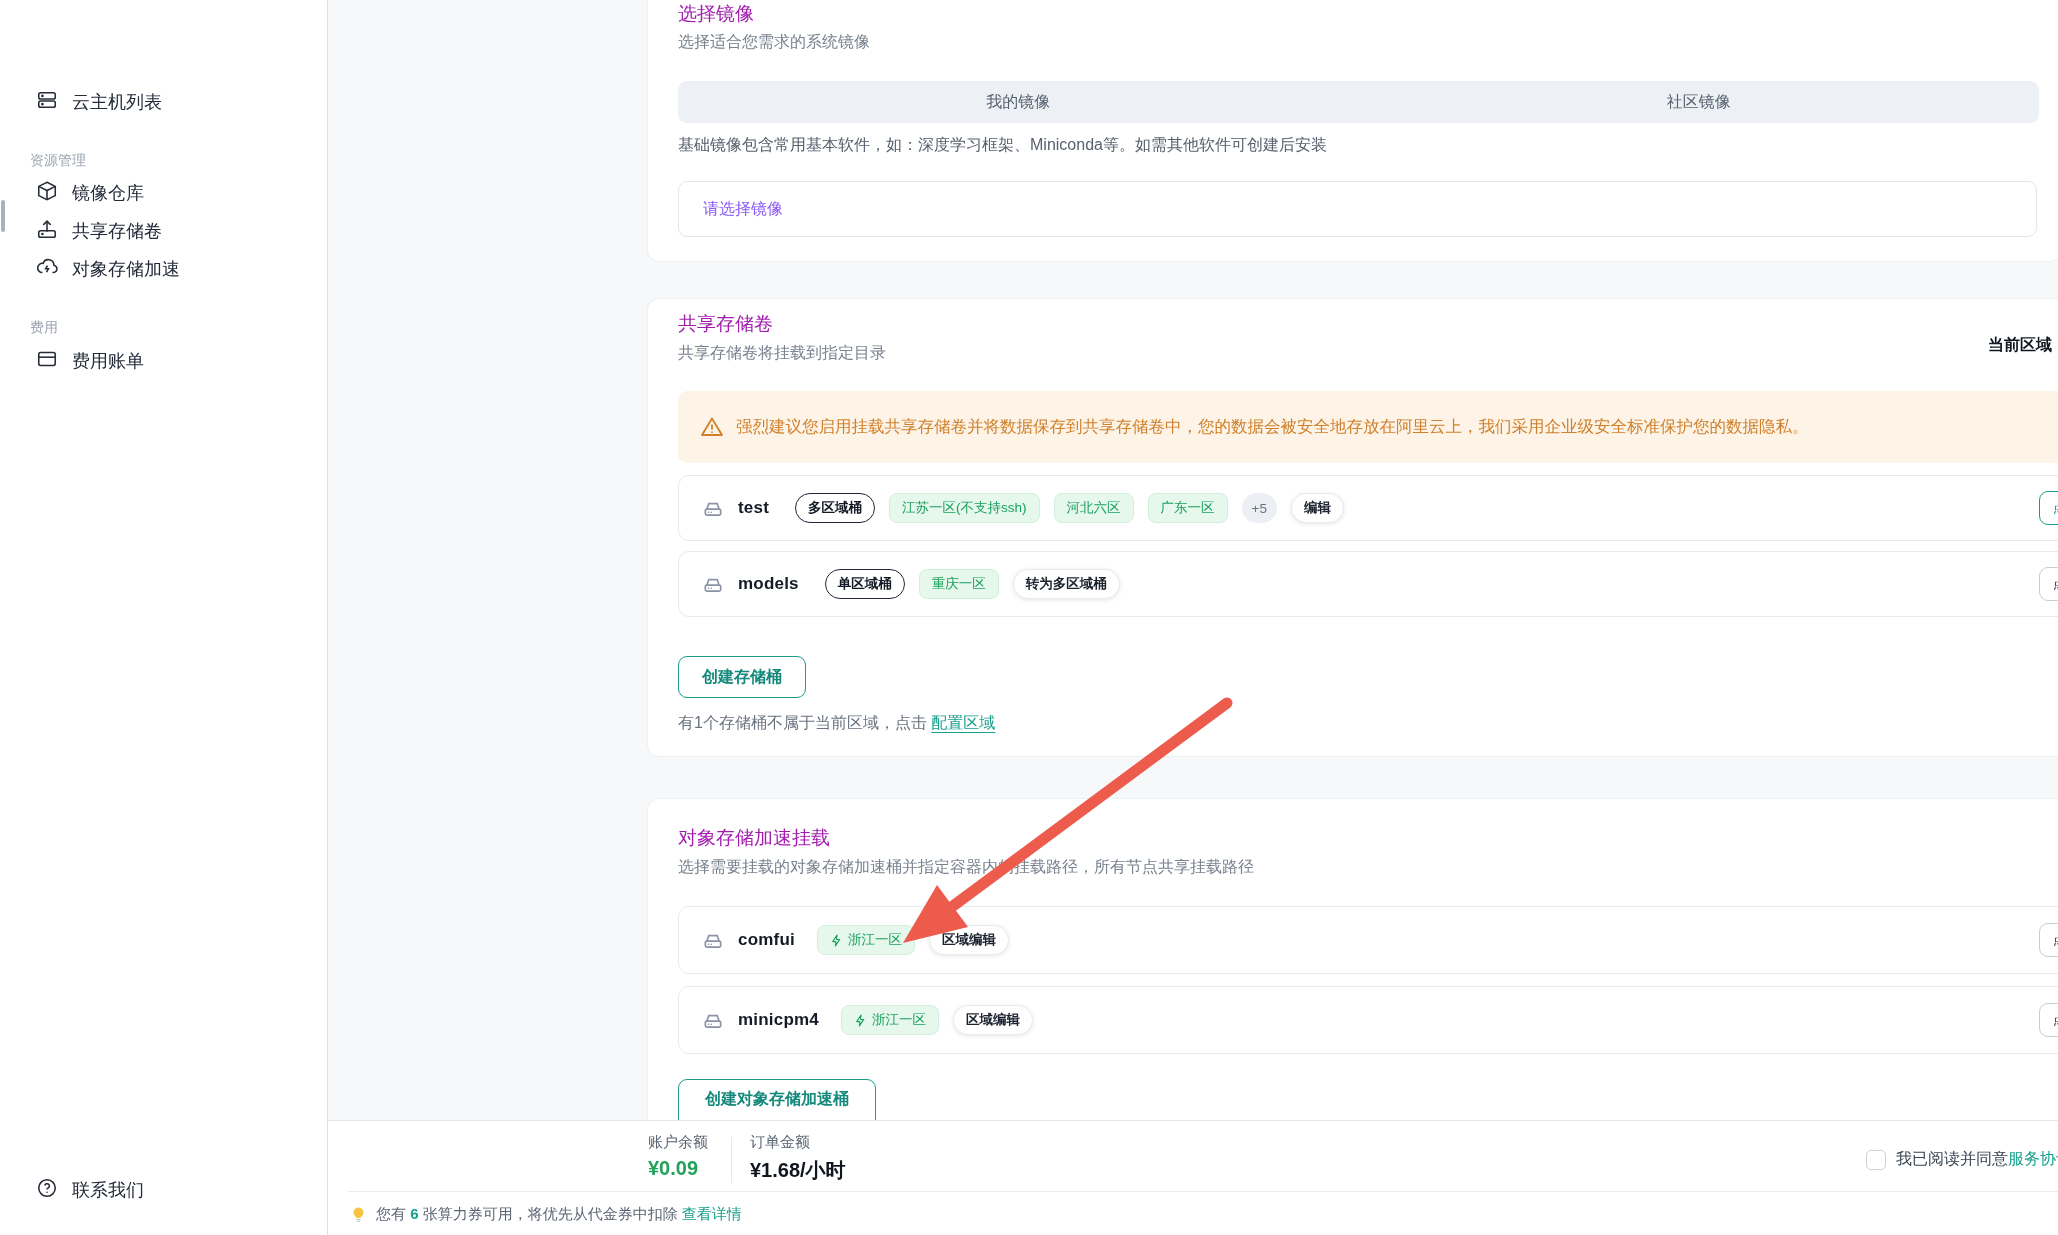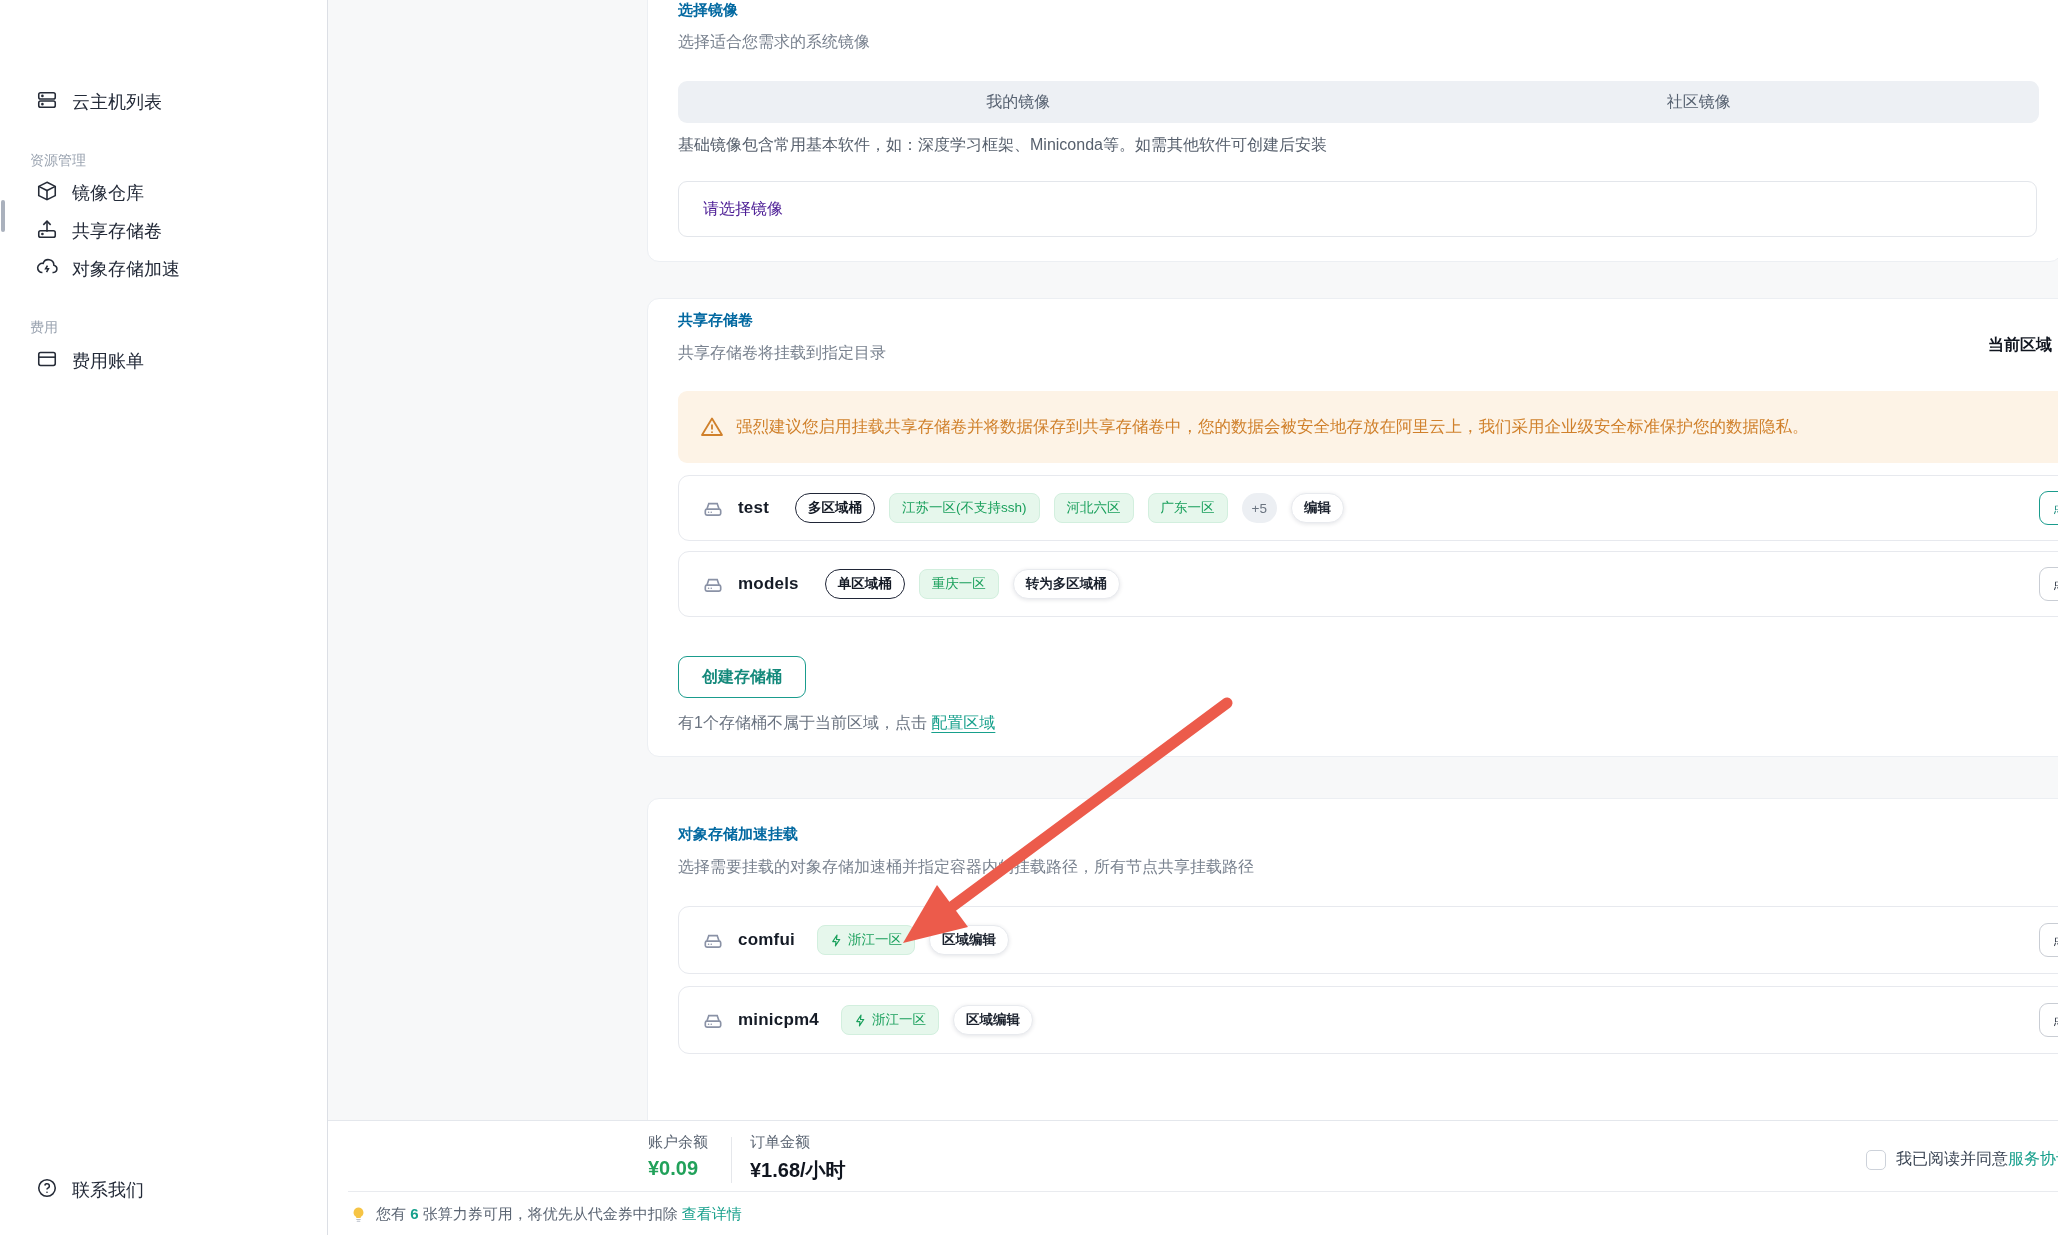--- a/index.html
+++ b/index.html
@@ -20,33 +20,33 @@
              background:linear-gradient(180deg,#2ba697,#1b9385);
              box-shadow:0 4px 10px rgba(27,147,133,.25); cursor:pointer;
              display:flex; align-items:center; justify-content:center; }
   .side-item { position:absolute; left:0; width:328px; height:38px;
              display:flex; align-items:center; gap:14px; padding-left:36px;
              font-size:18px; color:#232a38; cursor:pointer; }
   .side-item svg { width:22px; height:22px; flex:0 0 22px; }
   .side-section { position:absolute; left:30px; font-size:14px; color:#9aa3b0; }
   
   .card { position:absolute; background:#fff; border:1px solid #eceff3; border-radius:12px; }
-  .card-title { font-size:15px; font-weight:700; color:#0369a1; }
+  .card-title { font-size:19px; font-weight:400; color:#a21caf; }
   .card-sub { font-size:16px; color:#79828f; }
   
   .tabstrip { position:absolute; left:30px; top:130px; width:1361px; height:42px;
               background:#edf0f4; border-radius:9px; display:flex; }
   .tab { flex:1; display:flex; align-items:center; justify-content:center;
          font-size:16px; color:#566170; cursor:pointer; }
   .tab.active { flex:0 0 484px; margin:4px; background:#fff; border-radius:7px;
          color:#161d29; font-weight:600; box-shadow:0 1px 3px rgba(20,30,50,.10); }
   .select-box { position:absolute; left:30px; top:230px; width:1359px; height:56px;
          background:#fff; border:1px solid #e3e6eb; border-radius:9px;
          display:flex; align-items:center; padding-left:24px; font-size:16px;
-         color:#4c1d95; cursor:pointer; }
+         color:#8b5cf6; cursor:pointer; }
   
   .banner { position:absolute; left:30px; top:92px; width:1423px; height:72px;
          background:#fdf3e6; border-radius:9px; display:flex; align-items:center;
          gap:12px; padding-left:22px; color:#d0802b; font-size:16.5px; }
   
   .s-row { position:absolute; left:30px; width:1430px; height:66px; background:#fff;
          border:1px solid #e7e9ee; border-radius:11px; display:flex;
          align-items:center; gap:14px; padding-left:23px; }
   .s-row svg.drive { width:22px; height:22px; flex:0 0 22px; }
   .row-name { font-size:17px; font-weight:600; color:#151b26; letter-spacing:.2px; }
@@ -275,20 +275,22 @@
         <path d="M13 2 5 14h6l-1 8 8-12h-6z" stroke-linejoin="round"></path>
       </svg>
       <span>浙江一区</span>
     </span>
     <span class="pill action">区域编辑</span>
     <span class="edge-btn" style="top:16px;">
       <span>点</span>
     </span>
   </div>
 
+  <button class="outline-btn" style="position:absolute; left:30px; top:280px; width:198px; height:52px;
+          align-items:flex-start; padding-top:9px;">创建对象存储加速桶</button>
 </div>
 
 <div class="bottom-bar">
   <div class="bb-label" style="position:absolute; left:320px; top:12px;">账户余额</div>
   <div class="bb-value" style="position:absolute; left:320px; top:36px; color:#21a15a;">¥0.09</div>
   <div class="bb-divider-v"></div>
   <div class="bb-label" style="position:absolute; left:422px; top:12px;">订单金额</div>
   <div class="bb-value" style="position:absolute; left:422px; top:36px; color:#10151f;">¥1.68/小时</div>
   <div class="bb-divider-h"></div>
 

